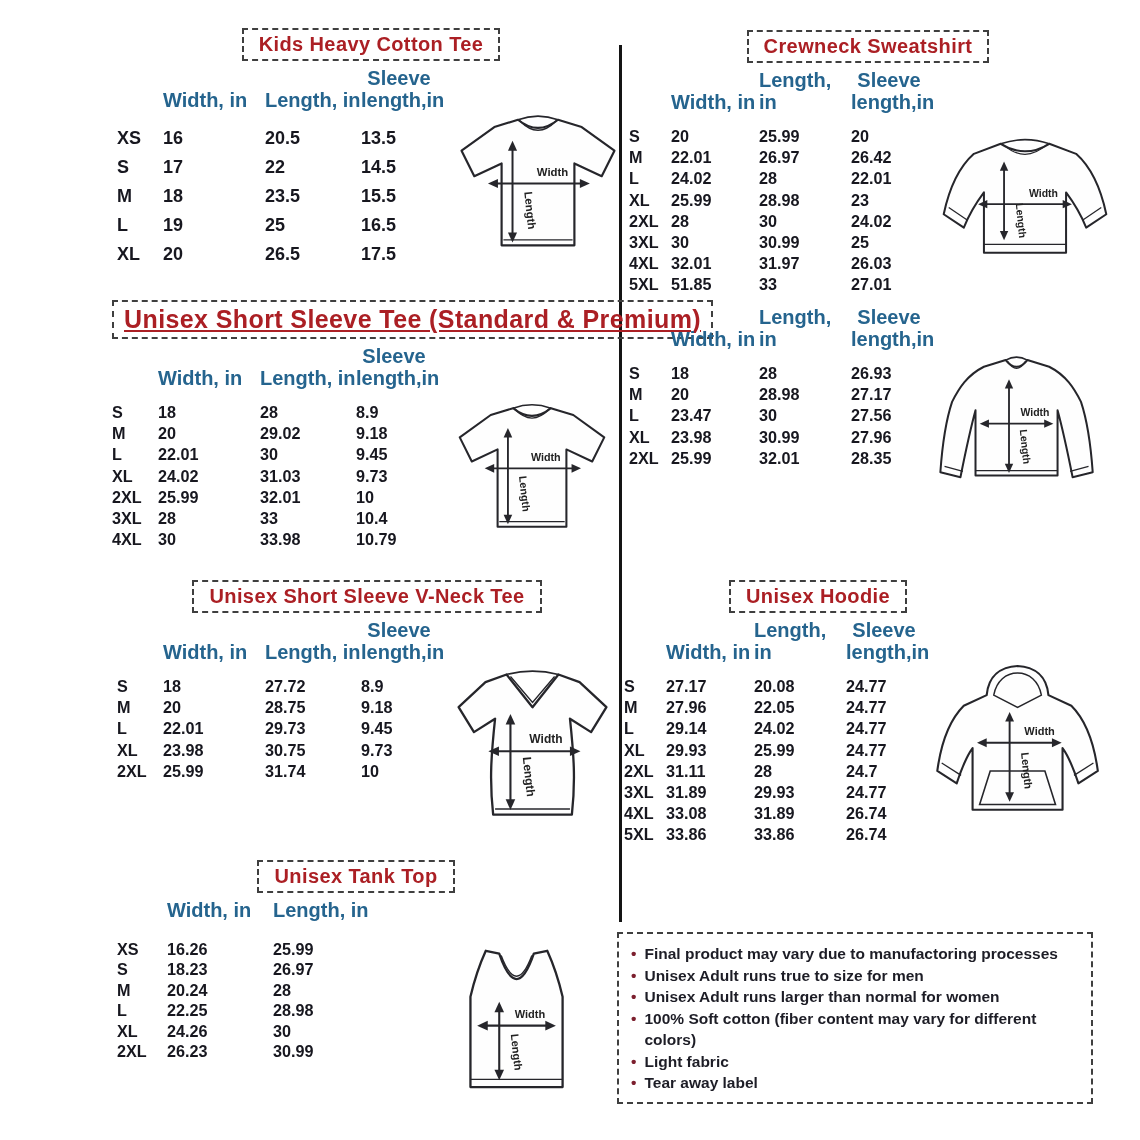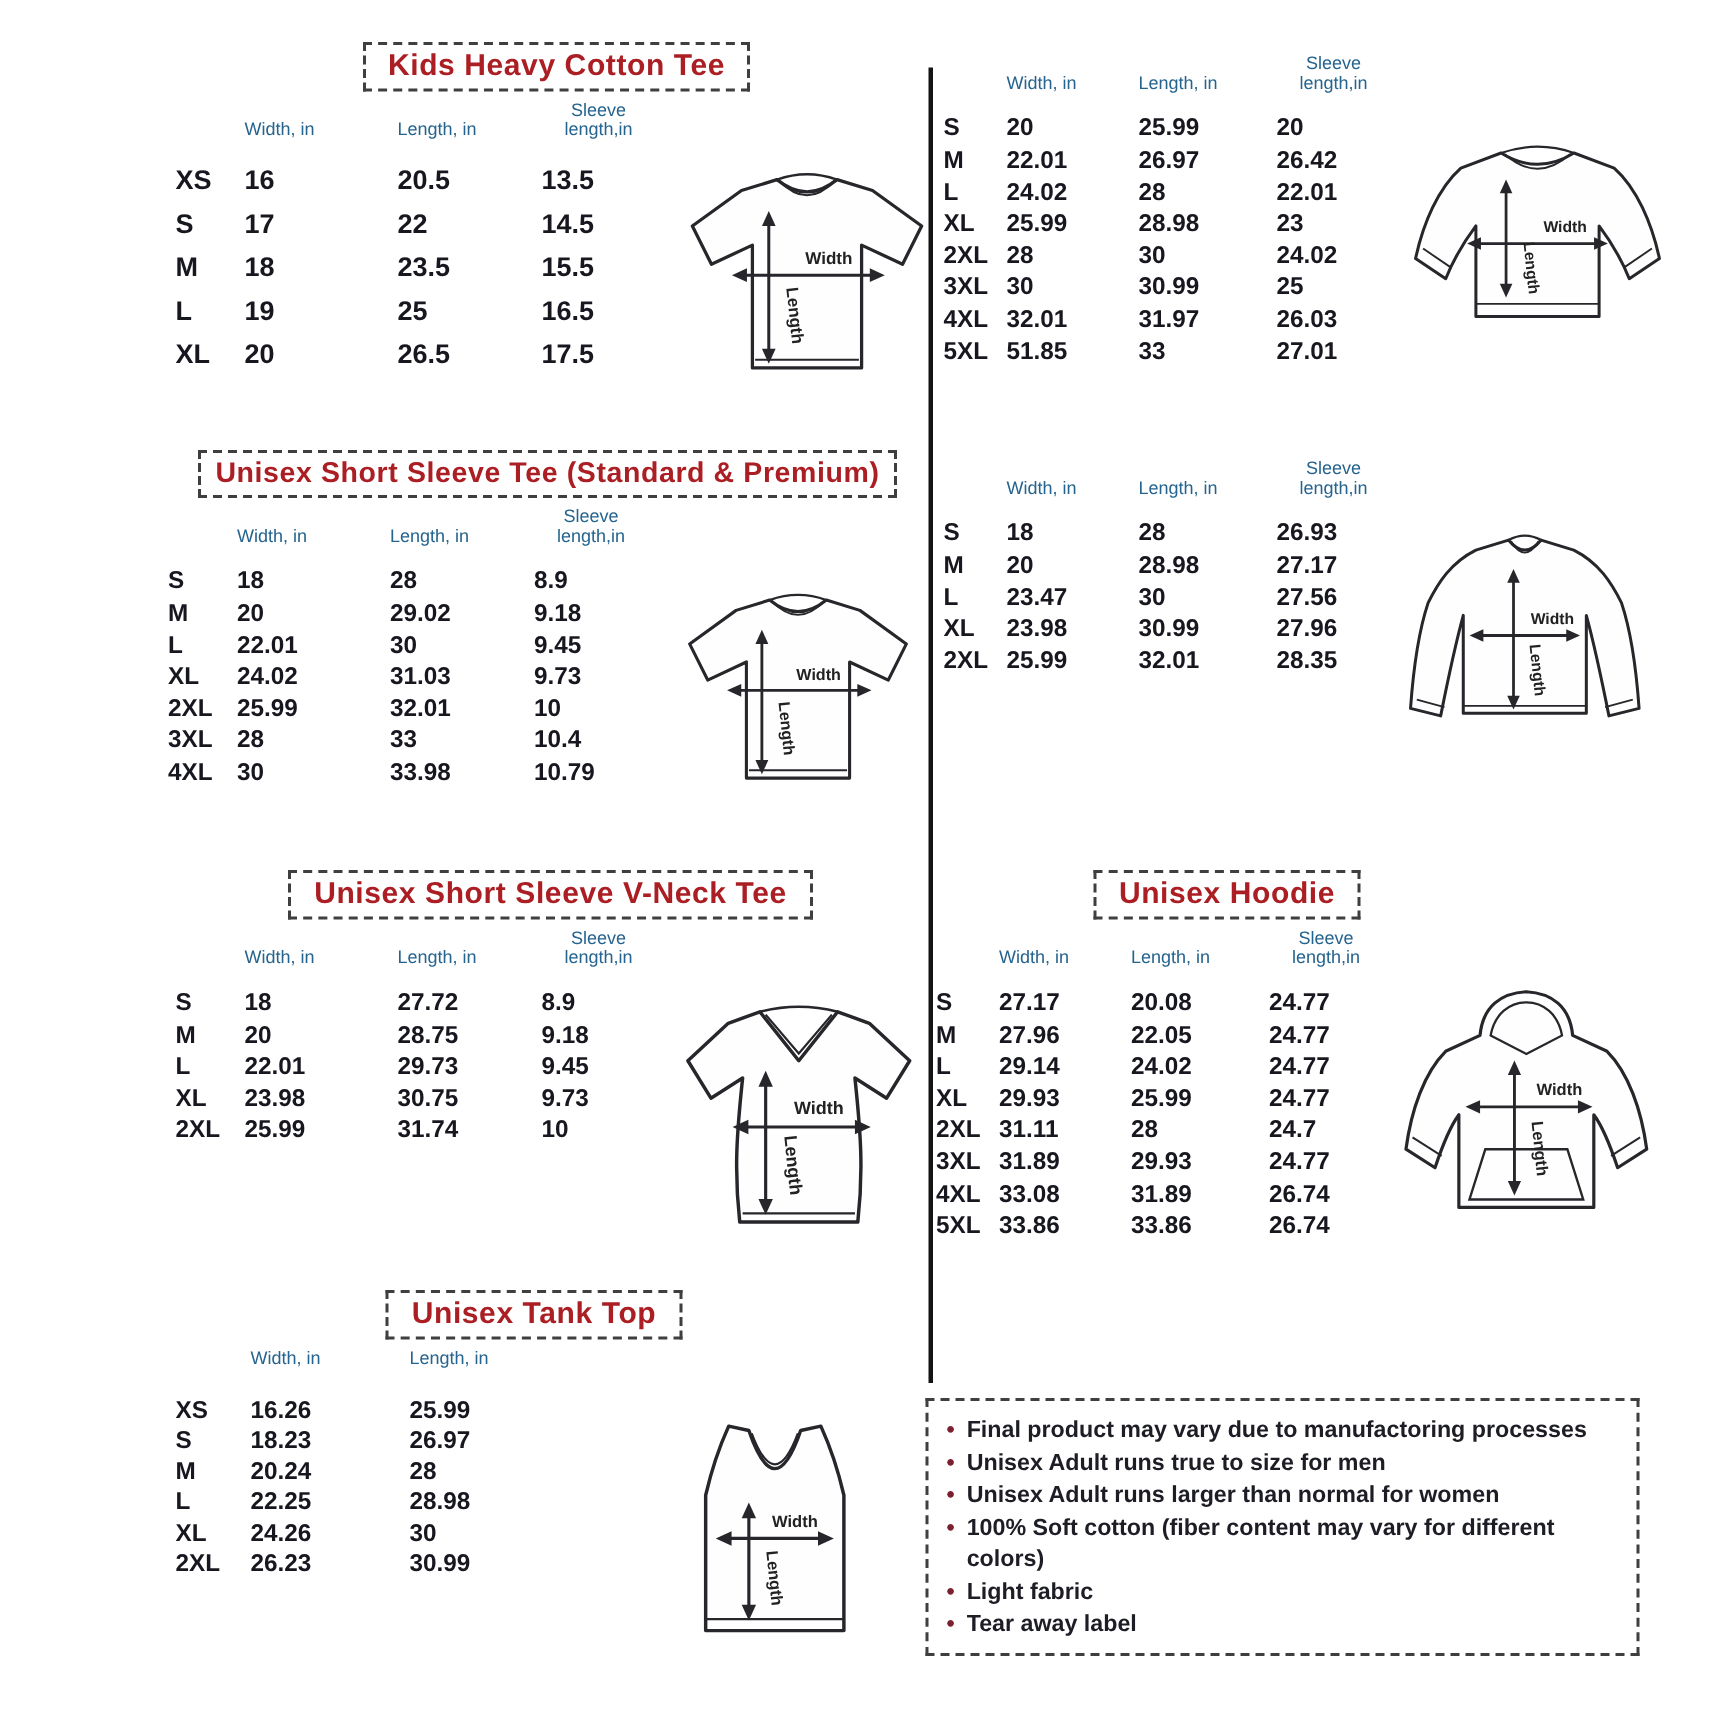--- a/index.html
+++ b/index.html
@@ -9,30 +9,30 @@
     margin-left:32px;
     --red:#ab1f24;--blue:#25648e;--text:#17171f;--maroon:#7c1f2e;--ink:#26262b;
   }
   .divider{position:absolute;left:587px;top:45px;width:3px;height:877px;background:#141414;}
   .panel{position:absolute;}
   .title-wrap{text-align:center;}
   .tbox{
     display:inline-block;border:2px dashed #3f3f3f;padding:3px 15px;
     font-size:20px;font-weight:bold;color:var(--red);letter-spacing:.4px;white-space:nowrap;
   }
-  .tbox.small{font-size:19px;padding:3px 10px;}
+  .tbox.small{font-size:25px;padding:3px 10px;text-decoration:underline;}
   .body{display:flex;margin-top:6px;}
   .sizes-table{display:grid;align-content:start;color:var(--text);font-weight:bold;}
   .cols4L{grid-template-columns:46px 102px 96px 86px;}
   .cols4R{grid-template-columns:42px 88px 92px 86px;}
   .cols3{grid-template-columns:50px 106px 106px;}
   .thead,.trow{display:contents;}
   .colh{
-    color:var(--blue);font-size:12px;line-height:1.1;align-self:end;
-    padding-bottom:13px;font-weight:normal;
+    color:var(--blue);font-size:20px;line-height:1.1;align-self:end;
+    padding-bottom:13px;font-weight:bold;
   }
   .colh.sleeve-h{text-align:center;padding-right:10px;}
   .gap18 .colh{padding-bottom:18px;}
   .c{display:flex;align-items:center;}
   .rh29 .c{height:29px;}
   .rh21 .c{height:21.2px;}
   .rh205 .c{height:20.5px;}
   .fs18 .c{font-size:18px;}
   .fs16 .c{font-size:16.2px;}
   .art{flex-shrink:0;margin-left:auto;}
@@ -81,20 +81,21 @@
           <polygon points="45,84 56,79 56,89"></polygon>
             <polygon points="157,84 146,79 146,89"></polygon>
         </g>
         <text x="116" y="76" text-anchor="middle">Width</text>
         <text x="87" y="114" text-anchor="middle" transform="rotate(84 87 114)">Length</text>
       </svg>
     </div>
   </div>
 
   <div class="panel" style="left:597px;top:30px;width:478px;">
+    <div class="title-wrap"><span class="tbox">Crewneck Sweatshirt</span></div>
     <div class="body">
       <div class="sizes-table cols4R rh21 fs16">
           <div class="thead"><span class="colh"></span><span class="colh">Width, in</span><span class="colh">Length, in</span><span class="colh sleeve-h">Sleeve length,in</span></div>
           <div class="trow"><span class="c size">S</span><span class="c val">20</span><span class="c val">25.99</span><span class="c val">20</span></div>
           <div class="trow"><span class="c size">M</span><span class="c val">22.01</span><span class="c val">26.97</span><span class="c val">26.42</span></div>
           <div class="trow"><span class="c size">L</span><span class="c val">24.02</span><span class="c val">28</span><span class="c val">22.01</span></div>
           <div class="trow"><span class="c size">XL</span><span class="c val">25.99</span><span class="c val">28.98</span><span class="c val">23</span></div>
           <div class="trow"><span class="c size">2XL</span><span class="c val">28</span><span class="c val">30</span><span class="c val">24.02</span></div>
           <div class="trow"><span class="c size">3XL</span><span class="c val">30</span><span class="c val">30.99</span><span class="c val">25</span></div>
           <div class="trow"><span class="c size">4XL</span><span class="c val">32.01</span><span class="c val">31.97</span><span class="c val">26.03</span></div>

